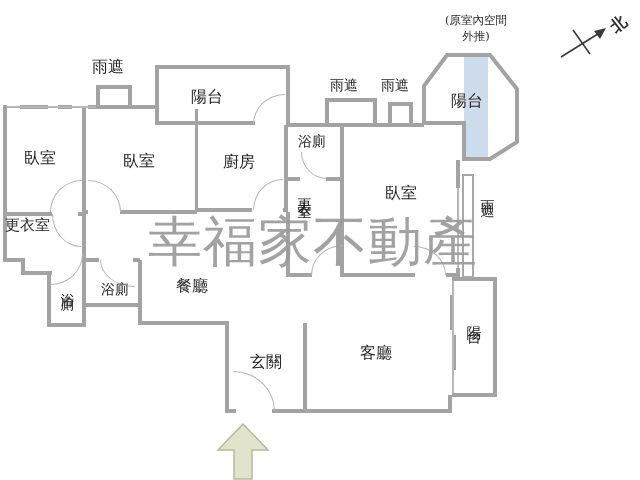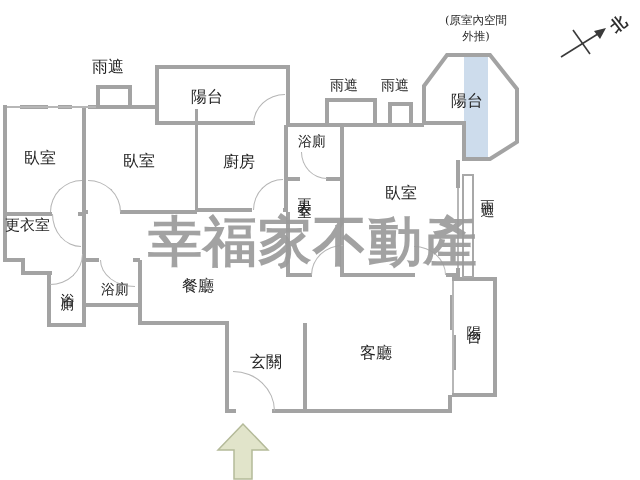--- a/index.html
+++ b/index.html
@@ -13,21 +13,21 @@
   .arc.tl{border-top:1px solid #b5b5b5;border-left:1px solid #b5b5b5;border-top-left-radius:100% 100%;}
   .arc.tr{border-top:1px solid #b5b5b5;border-right:1px solid #b5b5b5;border-top-right-radius:100% 100%;}
   .arc.bl{border-bottom:1px solid #b5b5b5;border-left:1px solid #b5b5b5;border-bottom-left-radius:100% 100%;}
   .arc.br{border-bottom:1px solid #b5b5b5;border-right:1px solid #b5b5b5;border-bottom-right-radius:100% 100%;}
   .lbl{position:absolute;color:#1f1f1f;z-index:60;white-space:nowrap;font-size:16px;}
   .sm{font-size:14px;}
   .v{writing-mode:vertical-rl;text-orientation:upright;letter-spacing:3px;white-space:normal;}
   .note{font-size:11.5px;color:#2a2a2a;text-align:center;width:96px;}
   .strip{position:absolute;background:#ffffff;border:2px solid #a8a8a8;box-sizing:border-box;z-index:12;}
   #watermark{position:absolute;left:148px;top:206px;width:346px;z-index:50;
-     font-family:"DejaVu Sans","Liberation Sans",sans-serif;font-weight:bold;
+     font-family:"DejaVu Sans","Liberation Sans",sans-serif;font-weight:normal;
      font-size:54px;letter-spacing:1px;color:#9b9b9b;opacity:.92;}
   svg{position:absolute;left:0;top:0;z-index:20;}
   #compass-label{font-family:"DejaVu Serif",serif;font-weight:bold;}
 </style>
 </head>
 <body>
 
 <div id="plan">
 
   <svg width="640" height="480" viewBox="0 0 640 480">
@@ -139,19 +139,19 @@
   <div class="lbl sm" style="left:381px;top:77px">雨遮</div>
   <div class="lbl" style="left:451px;top:91px">陽台</div>
   <div class="lbl note" style="left:428px;top:29px">外推)</div>
   <div class="lbl note" style="left:428px;top:13px">(原室內空間</div>
   <div class="lbl" style="left:385px;top:183px">臥室</div>
   <div class="lbl sm v" style="left:479px;top:189px;height:48px">雨遮</div>
   <div class="lbl" style="left:5px;top:216px;font-size:15px">更衣室</div>
   <div class="lbl sm v" style="left:296px;top:187px;height:82px">更衣室</div>
   <div class="lbl sm v" style="left:59px;top:282px;height:46px">浴廁</div>
   <div class="lbl sm" style="left:101px;top:281px">浴廁</div>
-  <div class="lbl" style="left:182px;top:276px">餐廳</div>
+  <div class="lbl" style="left:176px;top:276px">餐廳</div>
   <div class="lbl" style="left:250px;top:352px">玄關</div>
   <div class="lbl" style="left:360px;top:343px">客廳</div>
   <div class="lbl v" style="left:464px;top:314px;height:52px;font-size:15px">陽台</div>
 
   <div id="watermark">幸福家不動產</div>
 </div>
 
 </body></html>

